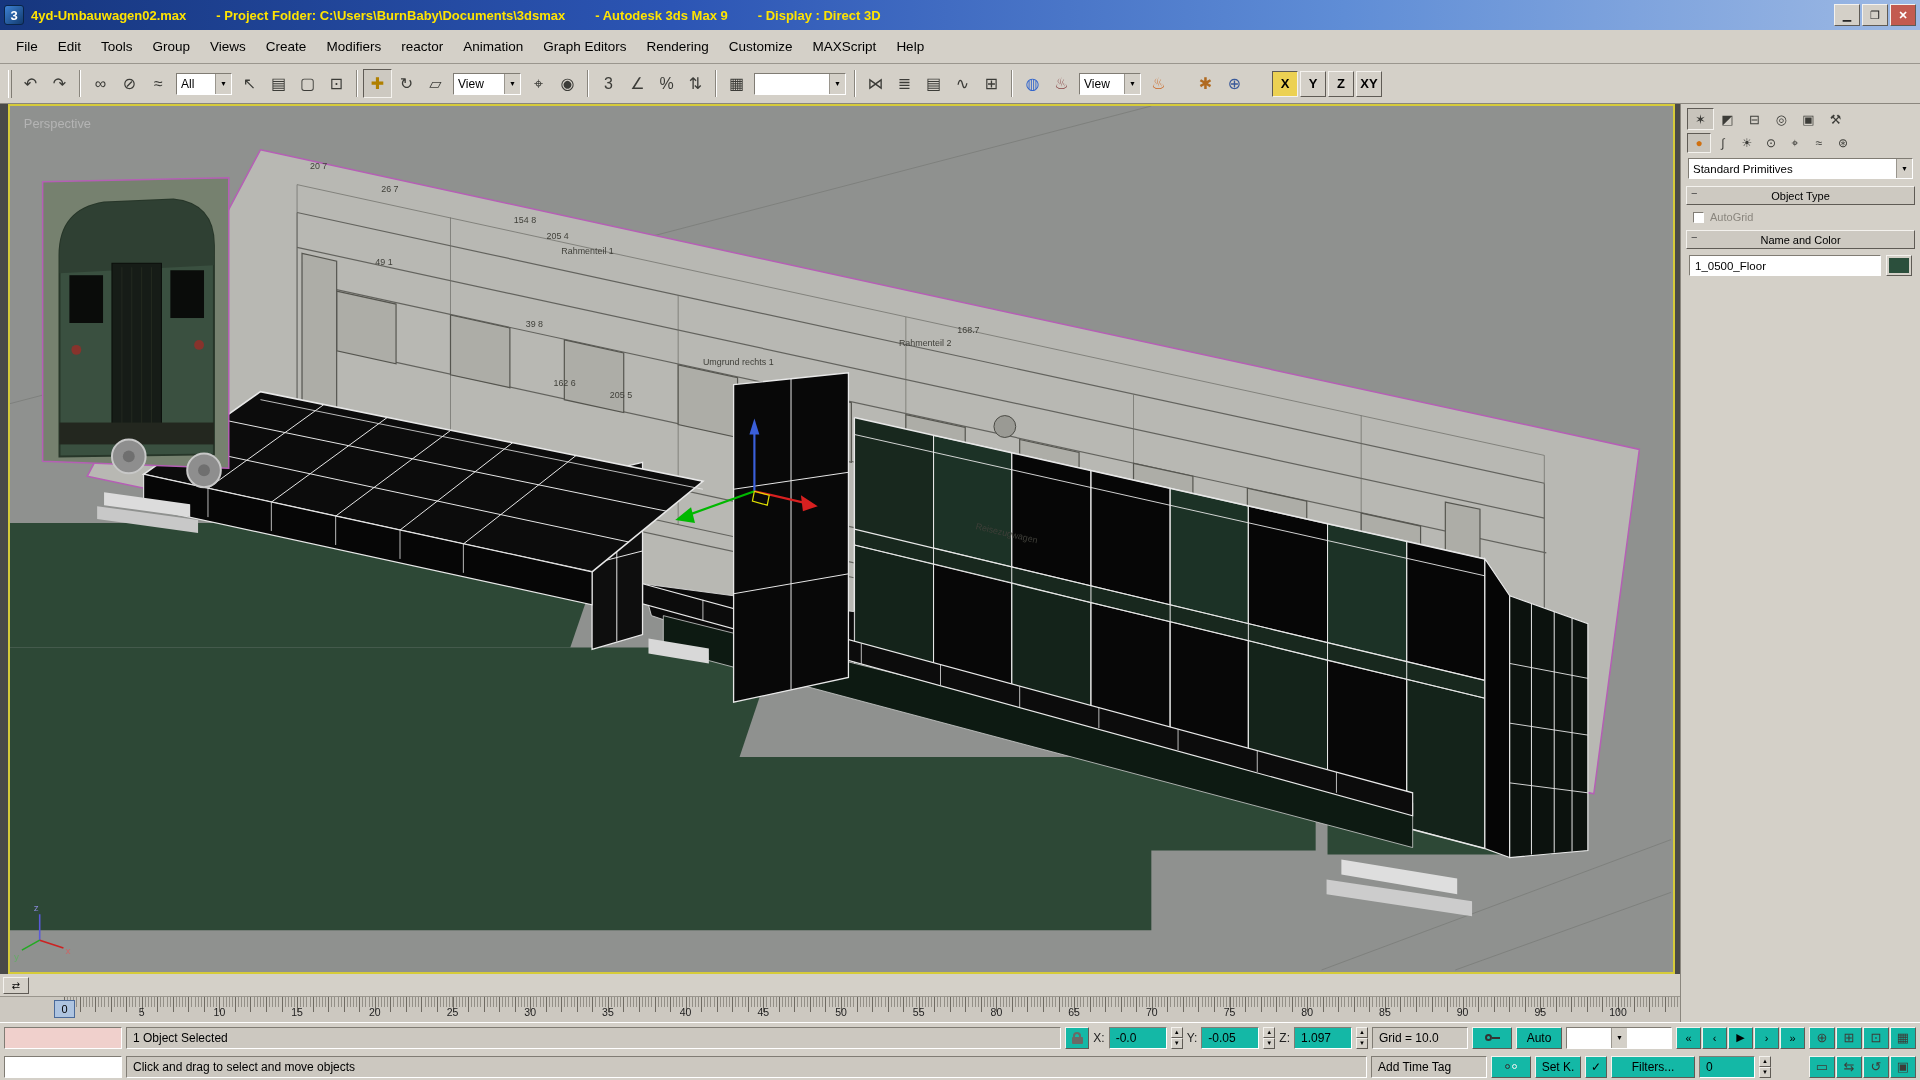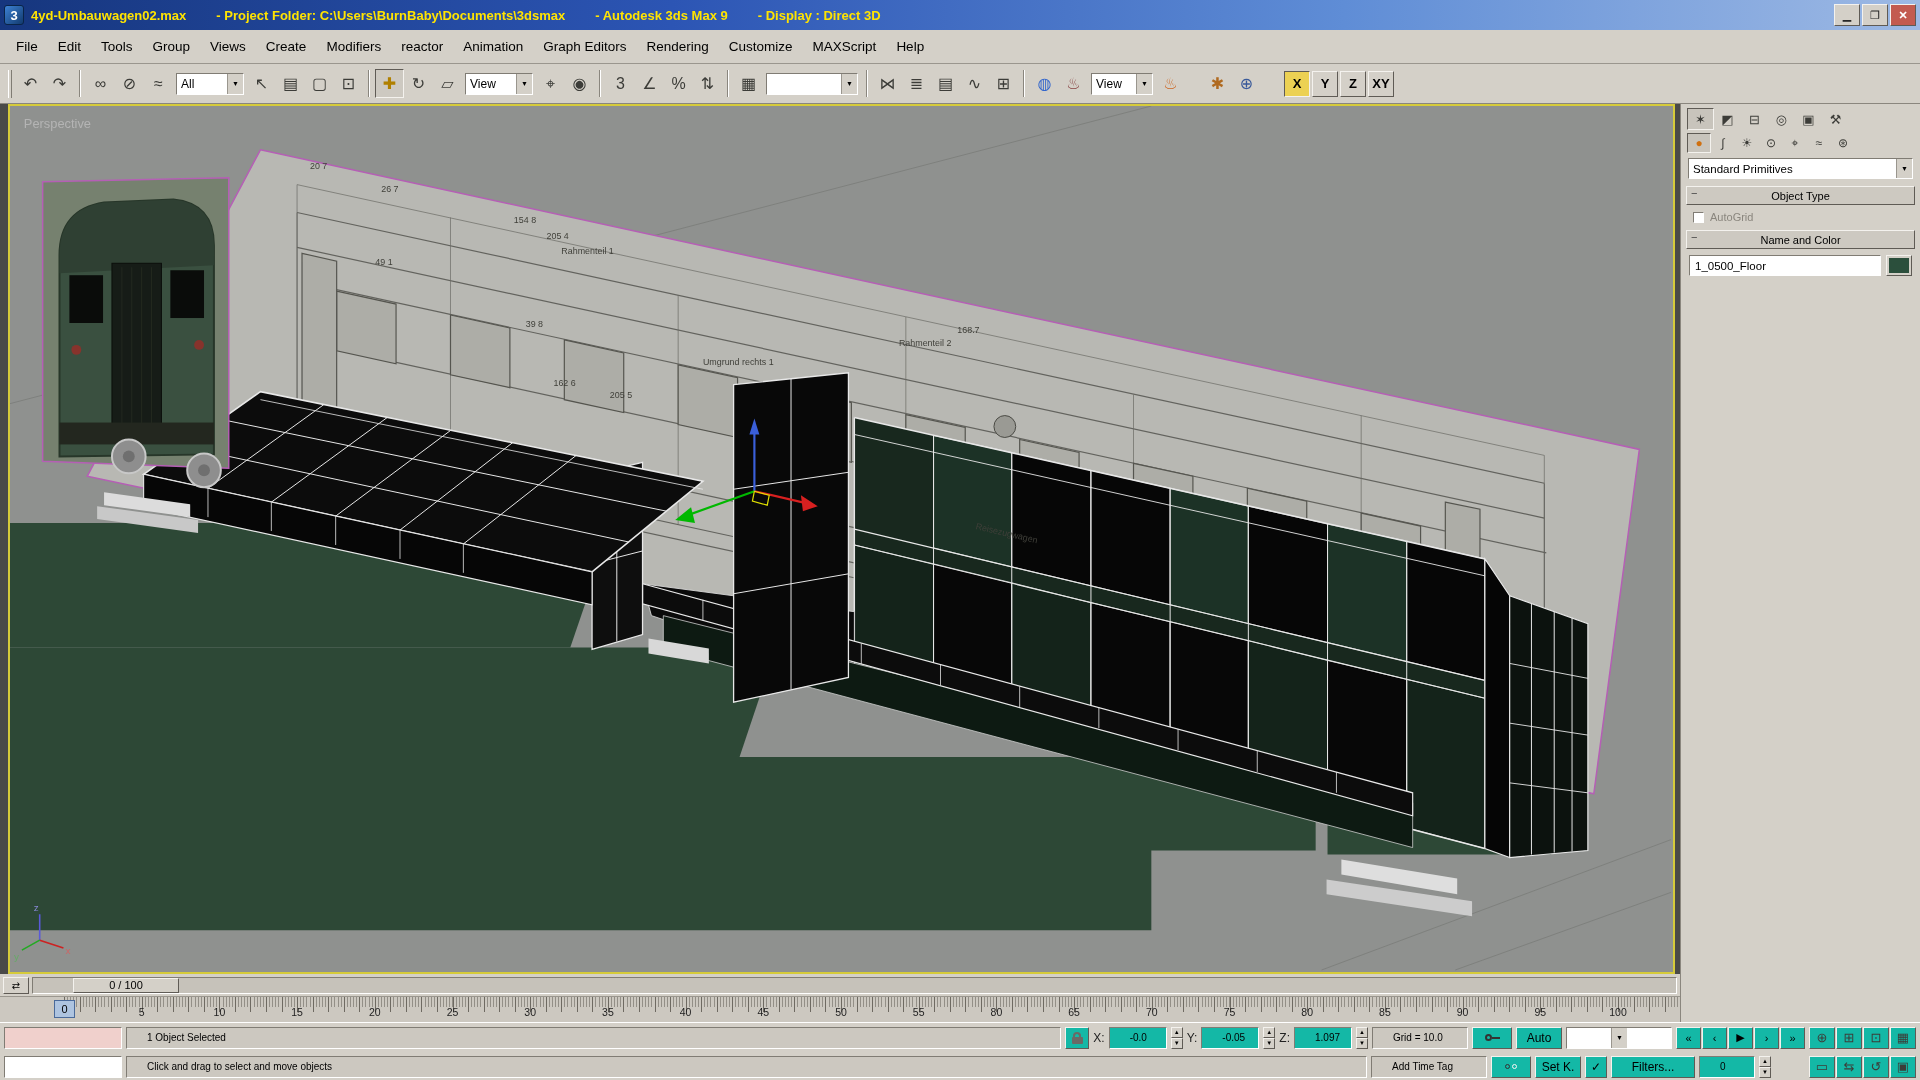--- a/index.html
+++ b/index.html
@@ -107,21 +107,21 @@
   #cp-swatch { width:26px; height:21px; padding:2px; background:#d4d0c8;
     border:1px solid; border-color:#f4f2ee #5f5b55 #5f5b55 #f4f2ee; }
   #cp-swatch-inner { width:100%; height:100%; }
 
   
   #statusbar { height:58px; border-top:1px solid #fff; background:#d4d0c8; }
   .sb-row { height:29px; display:flex; align-items:center; padding:0 4px; gap:4px; }
   .sb-listener { width:118px; height:22px; border:1px solid; border-color:#807c74 #fff #fff #807c74; }
   #listener-pink { background:#f0d0cc; }
   #listener-white { background:#ffffff; }
-  .sb-field { height:22px; display:flex; align-items:center; padding:0 20px; font-size:10px;
+  .sb-field { height:22px; display:flex; align-items:center; padding:0 6px; font-size:12px;
     background:#ccc8c0; border:1px solid; border-color:#807c74 #fff #fff #807c74; white-space:nowrap; }
   .sb-white { background:#14b8a6; }
   #status-field { flex:1; }
   #prompt-field { flex:1; }
   .sb-lbl { font-size:12px; color:#222; }
   .coord-field { width:58px; }
   .spin { width:12px; height:22px; display:flex; flex-direction:column; }
   .spin i { flex:1; font-style:normal; font-size:6px; display:flex; align-items:center; justify-content:center;
     background:#d4d0c8; border:1px solid; border-color:#f4f2ee #5f5b55 #5f5b55 #f4f2ee; }
   .sb-btn { height:22px; display:flex; align-items:center; justify-content:center; font-size:12px;
@@ -192,21 +192,21 @@
       <div class="tb-sep"></div>
       <div class="tb-btn">
         <span class="tb-glyph">∞</span>
       </div>
       <div class="tb-btn">
         <span class="tb-glyph">⊘</span>
       </div>
       <div class="tb-btn">
         <span class="tb-glyph">≈</span>
       </div>
-      <div class="tb-dd" style="width: 68px;">
+      <div class="tb-dd" style="width: 56px;">
         <span class="tb-dd-val">All</span>
         <span class="tb-dd-arrow">▼</span>
       </div>
       <div class="tb-btn">
         <span class="tb-glyph">↖</span>
       </div>
       <div class="tb-btn">
         <span class="tb-glyph">▤</span>
       </div>
       <div class="tb-btn">
@@ -533,23 +533,20 @@
               <text x="4" y="858" font-size="10" fill="#66aa66">y</text>
             </g>
 
             <text x="14" y="22" font-size="13" fill="#b4b4b4">Perspective</text>
           </svg>
         </div>
       </div>
 
       <div id="timeslider">
         <div id="ts-left-btn">⇄</div>
-        <div id="ts-track">
-          <div id="ts-thumb">0 / 100</div>
-        </div>
       </div>
 
       <div id="ruler">
         <div id="ruler-minor"></div>
         <div id="ruler-major"></div>
         <div id="ruler-marker">0</div>
       <span class="ruler-num" style="left: 141.7px;">5</span>
           <span class="ruler-num" style="left: 219.4px;">10</span>
           <span class="ruler-num" style="left: 297.1px;">15</span>
           <span class="ruler-num" style="left: 374.8px;">20</span>

